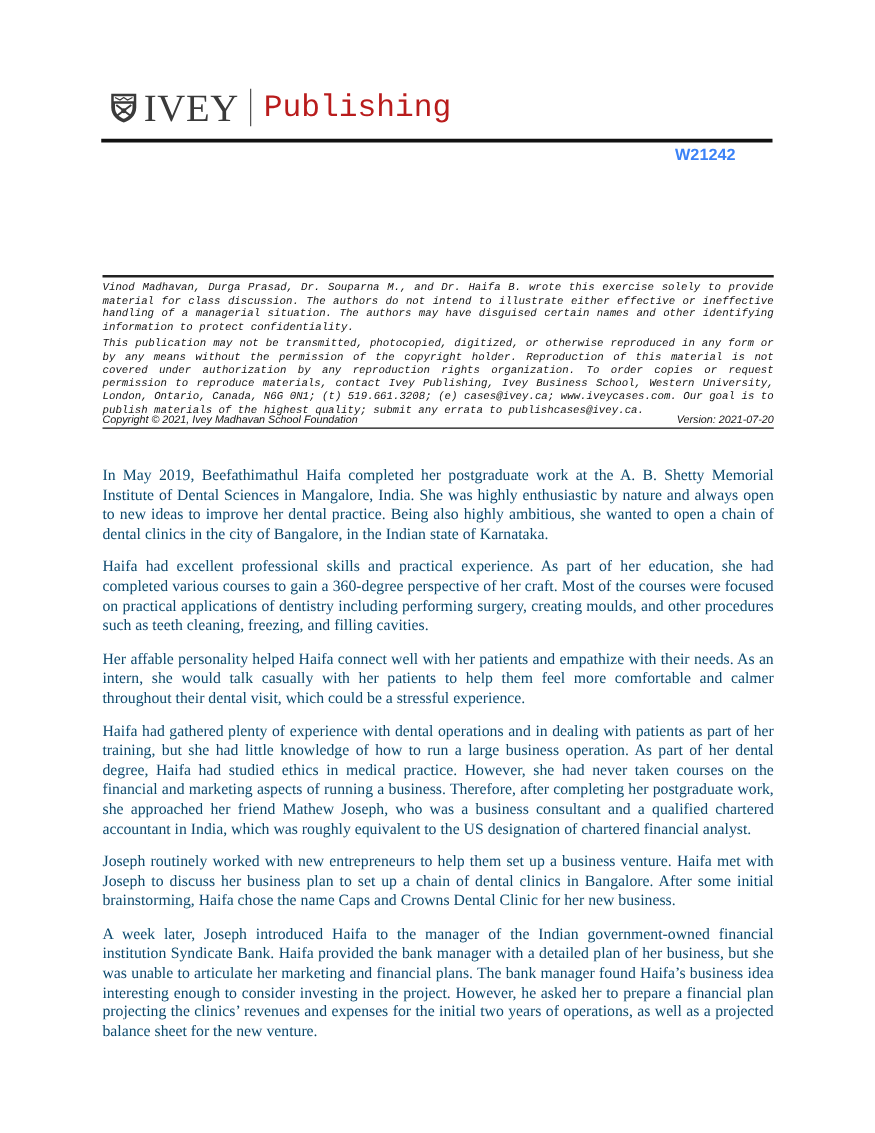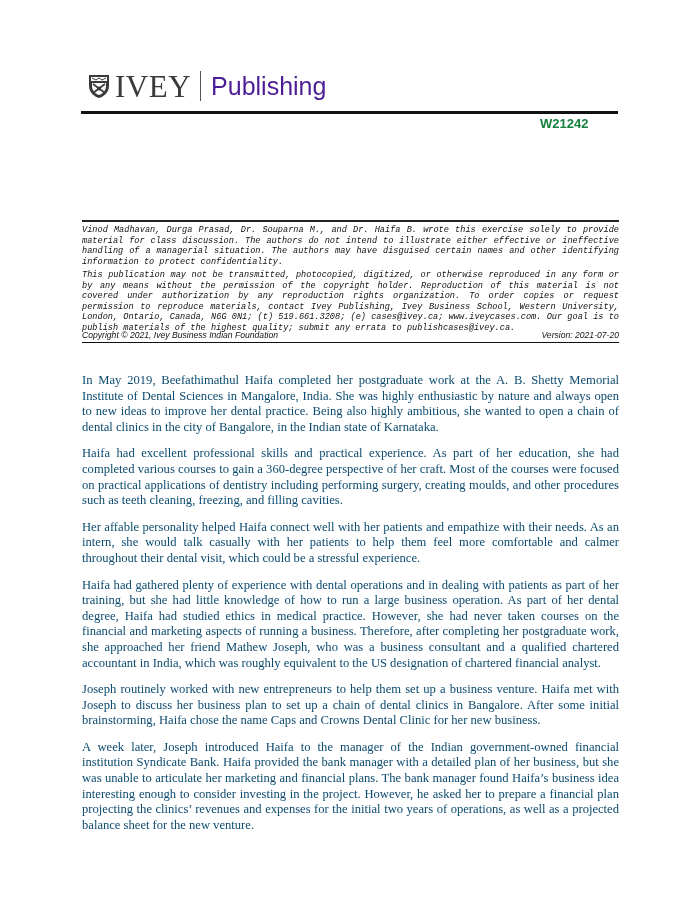--- a/index.html
+++ b/index.html
@@ -3,25 +3,25 @@
 <meta charset="utf-8">
 <style>
   html, body { margin: 0; padding: 0; background: #ffffff; }
   body { width: 700px; height: 906px; position: relative; overflow: hidden; color: #111; }
   .page { position: absolute; left: 0; top: 0; width: 700px; height: 696px; background: #fff; }
 
   .logo { position: absolute; left: 88px; top: 68px; height: 36px; display: flex; align-items: center; }
   .crest { width: 22px; height: 26px; margin-right: 5px; }
   .ivey-word { font-family: "Liberation Serif", "DejaVu Serif", serif; font-size: 31px; color: #3a3a3a; letter-spacing: 0.5px; line-height: 1; }
   .logo-sep { width: 1px; height: 30px; background: #555; margin: 0 10px 0 9px; }
-  .publishing { font-family: Liberation Sans, sans-serif; font-size: 25px; color: #4c1d95; line-height: 1; }
+  .publishing { font-family: Liberation Mono, monospace; font-size: 25px; color: #b91c1c; line-height: 1; }
 
   .top-rule { position: absolute; left: 81px; top: 111px; width: 537px; height: 3px; background: #111; }
   .case-code { position: absolute; left: 540px; top: 116px; width: 78px; text-align: left;
-    font-family: "Liberation Sans", sans-serif; font-weight: bold; font-size: 13px; color: #15803d; }
+    font-family: "Liberation Sans", sans-serif; font-weight: bold; font-size: 13px; color: #3b82f6; }
 
   .title { position: absolute; left: 82px; top: 160px; width: 540px;
     font-family: "Liberation Sans", sans-serif; font-weight: bold; font-size: 16.4px; line-height: 19px; color: #111; margin: 0; }
 
   .thin-rule { position: absolute; left: 82px; top: 220px; width: 537px; height: 1.5px; background: #222; }
 
   .notice { position: absolute; left: 82px; width: 537px; font-family: Liberation Mono, monospace; font-style: italic;
     font-size: 8.6px; line-height: 10.5px; color: #111; text-align: justify; margin: 0; }
   .notice-1 { top: 225px; }
   .notice-2 { top: 270px; }
@@ -56,21 +56,21 @@
   <div class="top-rule"></div>
   <div class="case-code">W21242</div>
 
 
   <div class="thin-rule"></div>
 
   <p class="notice notice-1">Vinod Madhavan, Durga Prasad, Dr. Souparna M., and Dr. Haifa B. wrote this exercise solely to provide material for class discussion. The authors do not intend to illustrate either effective or ineffective handling of a managerial situation. The authors may have disguised certain names and other identifying information to protect confidentiality.</p>
   <p class="notice notice-2">This publication may not be transmitted, photocopied, digitized, or otherwise reproduced in any form or by any means without the permission of the copyright holder. Reproduction of this material is not covered under authorization by any reproduction rights organization. To order copies or request permission to reproduce materials, contact Ivey Publishing, Ivey Business School, Western University, London, Ontario, Canada, N6G 0N1; (t) 519.661.3208; (e) cases@ivey.ca; www.iveycases.com. Our goal is to publish materials of the highest quality; submit any errata to publishcases@ivey.ca.</p>
 
   <div class="copyright-row">
-    <span>Copyright © 2021, Ivey Business Indian Foundation</span>
+    <span>Copyright © 2021, Ivey Madhavan School Foundation</span>
     <span>Version: 2021-07-20</span>
   </div>
 
   <div class="body">
     <p>In May 2019, Beefathimathul Haifa completed her postgraduate work at the A. B. Shetty Memorial Institute of Dental Sciences in Mangalore, India. She was highly enthusiastic by nature and always open to new ideas to improve her dental practice. Being also highly ambitious, she wanted to open a chain of dental clinics in the city of Bangalore, in the Indian state of Karnataka.</p>
     <p>Haifa had excellent professional skills and practical experience. As part of her education, she had completed various courses to gain a 360-degree perspective of her craft. Most of the courses were focused on practical applications of dentistry including performing surgery, creating moulds, and other procedures such as teeth cleaning, freezing, and filling cavities.</p>
     <p>Her affable personality helped Haifa connect well with her patients and empathize with their needs. As an intern, she would talk casually with her patients to help them feel more comfortable and calmer throughout their dental visit, which could be a stressful experience.</p>
     <p>Haifa had gathered plenty of experience with dental operations and in dealing with patients as part of her training, but she had little knowledge of how to run a large business operation. As part of her dental degree, Haifa had studied ethics in medical practice. However, she had never taken courses on the financial and marketing aspects of running a business. Therefore, after completing her postgraduate work, she approached her friend Mathew Joseph, who was a business consultant and a qualified chartered accountant in India, which was roughly equivalent to the US designation of chartered financial analyst.</p>
     <p>Joseph routinely worked with new entrepreneurs to help them set up a business venture. Haifa met with Joseph to discuss her business plan to set up a chain of dental clinics in Bangalore. After some initial brainstorming, Haifa chose the name Caps and Crowns Dental Clinic for her new business.</p>
     <p>A week later, Joseph introduced Haifa to the manager of the Indian government-owned financial institution Syndicate Bank. Haifa provided the bank manager with a detailed plan of her business, but she was unable to articulate her marketing and financial plans. The bank manager found Haifa’s business idea interesting enough to consider investing in the project. However, he asked her to prepare a financial plan projecting the clinics’ revenues and expenses for the initial two years of operations, as well as a projected balance sheet for the new venture.</p>

